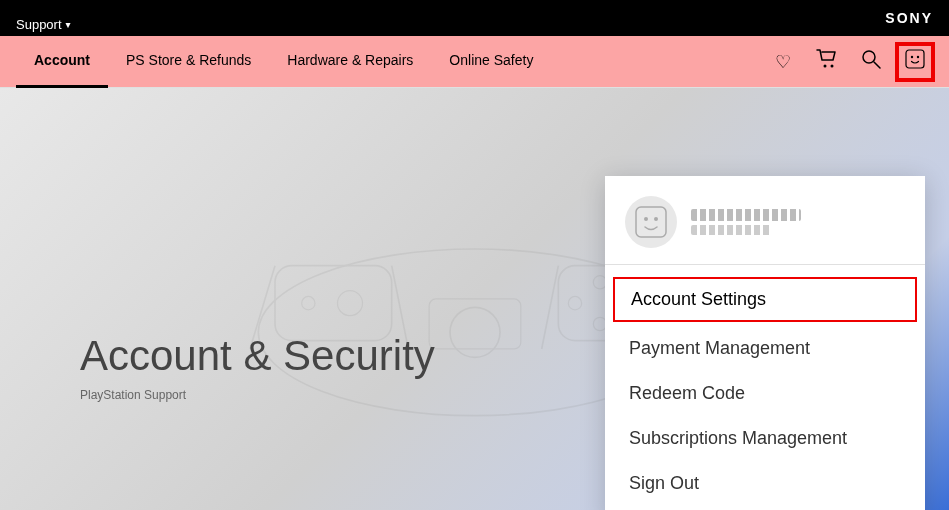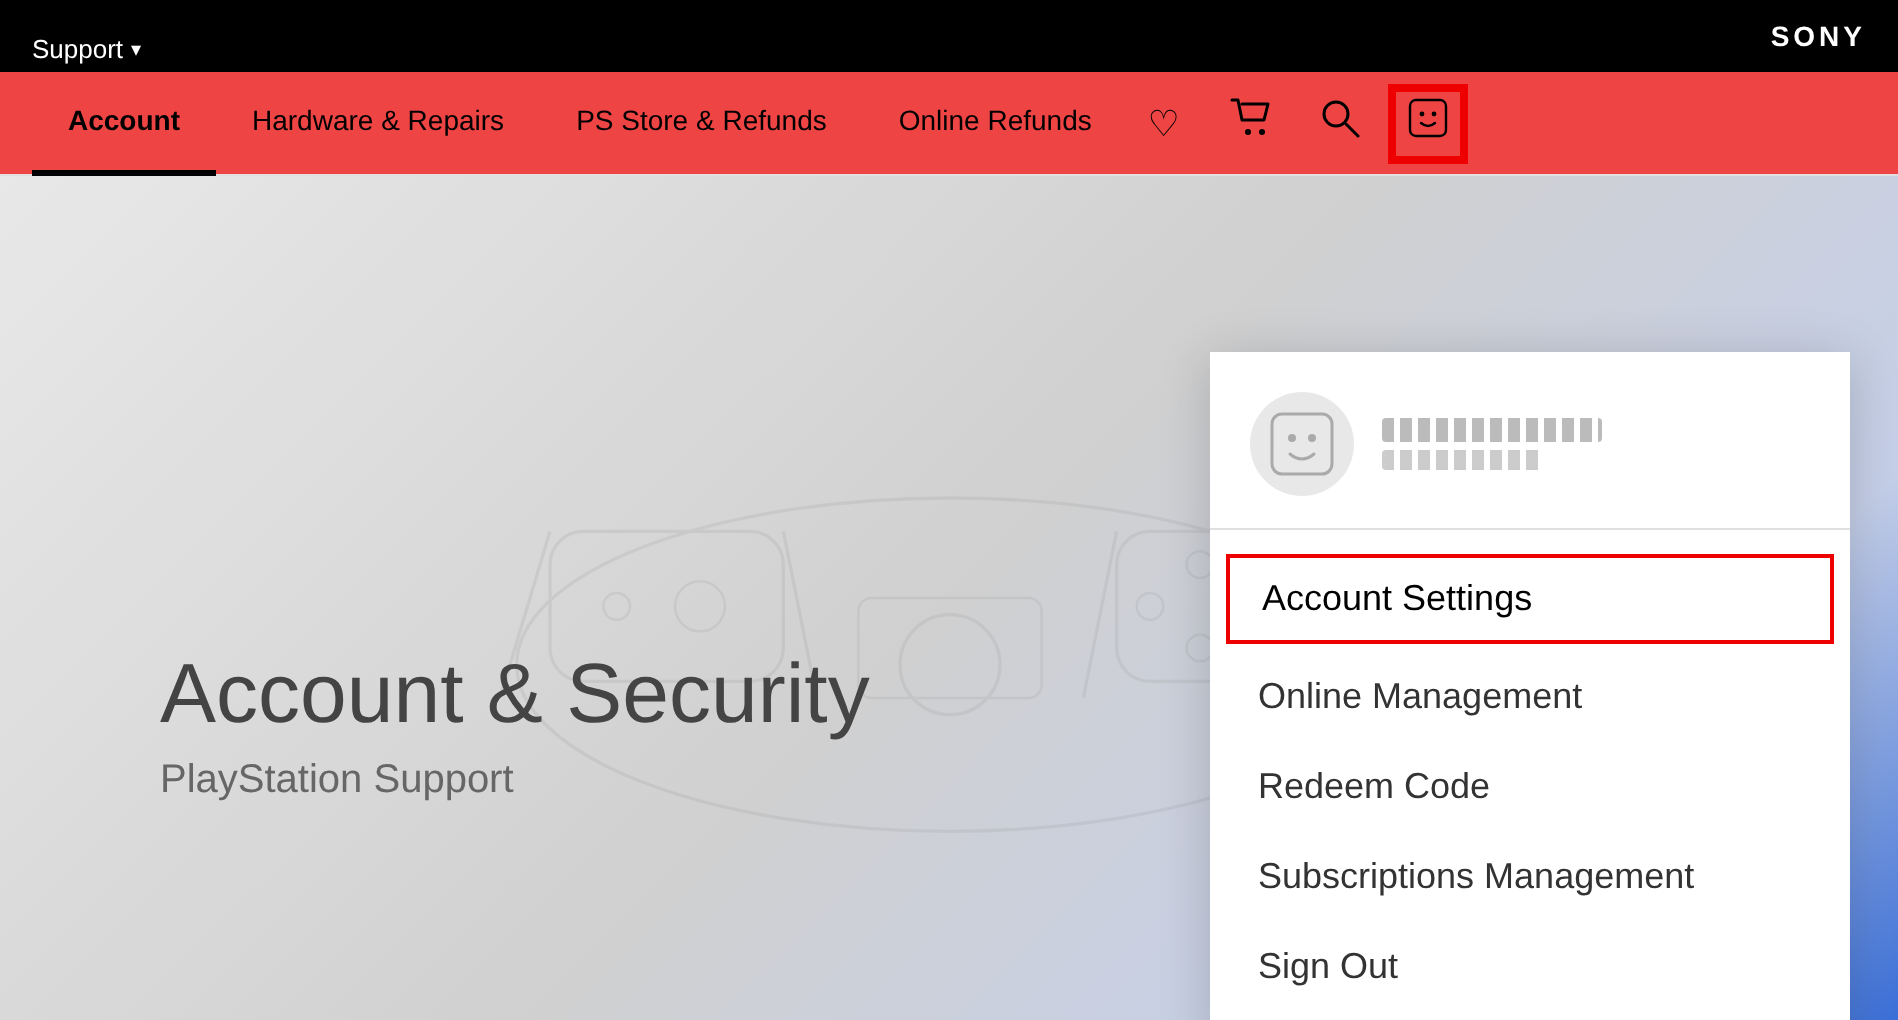--- a/index.html
+++ b/index.html
@@ -17,25 +17,25 @@
     .top-bar-left { display: flex; align-items: center; margin-top: 13px; }
     .support-link { color: #fff; font-size: 13px; text-decoration: none; display: flex; align-items: center; gap: 4px; cursor: pointer; }
     .support-link .chevron { font-size: 10px; }
     .top-bar-right { display: flex; align-items: center; gap: 4px; }
     .sony-logo { color: #fff; font-size: 14px; font-weight: bold; letter-spacing: 2px; }
 
     
     .nav-bar {
       display: flex;
       align-items: center;
-      justify-content: flex-start;
+      justify-content: space-between;
       padding: 0 16px;
       height: 52px;
       border-bottom: 1px solid #e0e0e0;
-      background: #ef4444;
+      background: #fca5a5;
       position: relative;
       z-index: 10;
     }
     .nav-left { display: flex; align-items: center; gap: 0; }
     .nav-item {
       font-size: 14px;
       color: #000;
       padding: 0 18px;
       height: 52px;
       display: flex;
@@ -86,21 +86,21 @@
       width: 500px;
       height: 320px;
       opacity: 0.15;
     }
     .hero-text {
       position: absolute;
       bottom: 108px;
       left: 80px;
     }
     .hero-title { font-size: 42px; font-weight: 300; color: #444; }
-    .hero-subtitle { font-size: 20px; color: #666; margin-top: 8px; }
+    .hero-subtitle { font-size: 12px; color: #666; margin-top: 8px; }
 
     
     .dropdown-overlay {
       position: absolute;
       top: 88px;
       right: 24px;
       background: #fff;
       box-shadow: 0 4px 24px rgba(0,0,0,0.18);
       width: 320px;
       padding: 20px 0 8px 0;
@@ -167,27 +167,27 @@
     <span class="sony-logo">SONY</span>
   </div>
 </div>
 
 <div class="nav-bar">
   <div class="nav-left">
     <div class="nav-item active">
       <span>Account</span>
     </div>
     <div class="nav-item">
+      <span>PS Store &amp; Refunds</span>
+    </div>
+    <div class="nav-item">
       <span>Hardware &amp; Repairs</span>
     </div>
     <div class="nav-item">
-      <span>PS Store &amp; Refunds</span>
-    </div>
-    <div class="nav-item">
-      <span>Online Refunds</span>
+      <span>Online Safety</span>
     </div>
   </div>
   <div class="nav-right">
     <button class="nav-icon-btn">
       <span>♡</span>
     </button>
     <button class="nav-icon-btn">
       <span>
         <svg width="22" height="20" viewBox="0 0 22 20" fill="none" xmlns="http://www.w3.org/2000/svg">
           <path d="M1 1h3l2 10h11l2-8H6" stroke="#000" stroke-width="1.5" stroke-linecap="round" stroke-linejoin="round" fill="none"></path>
@@ -257,21 +257,21 @@
       <div class="user-info">
         <div class="user-name"></div>
         <div class="user-email"></div>
       </div>
     </div>
     <div class="dropdown-menu">
       <div class="dropdown-item highlighted">
         <span>Account Settings</span>
       </div>
       <div class="dropdown-item">
-        <span>Online Management</span>
+        <span>Payment Management</span>
       </div>
       <div class="dropdown-item">
         <span>Redeem Code</span>
       </div>
       <div class="dropdown-item">
         <span>Subscriptions Management</span>
       </div>
       <div class="dropdown-item">
         <span>Sign Out</span>
       </div>

